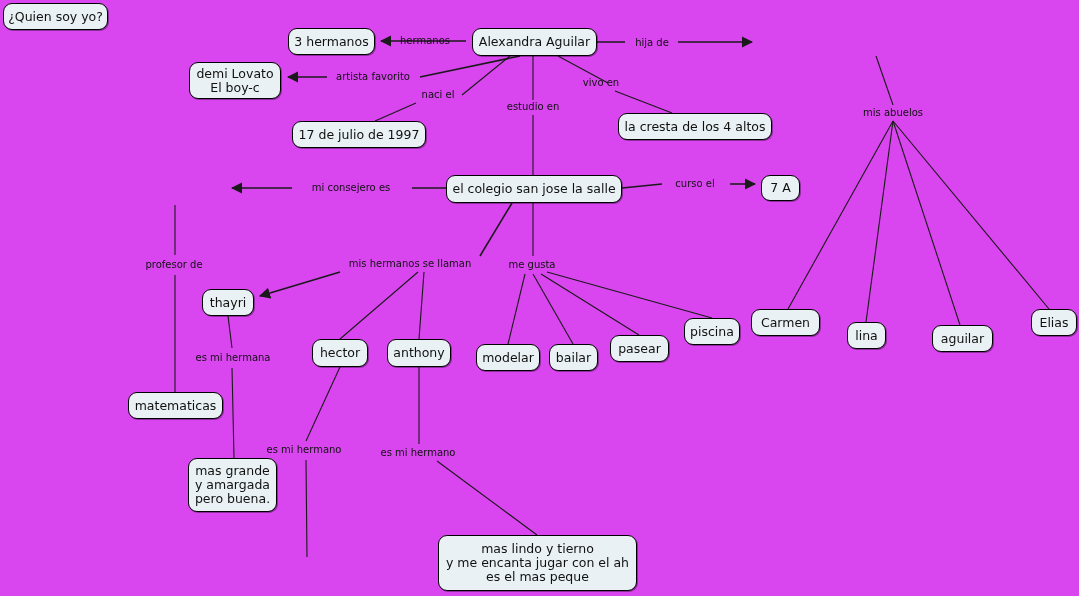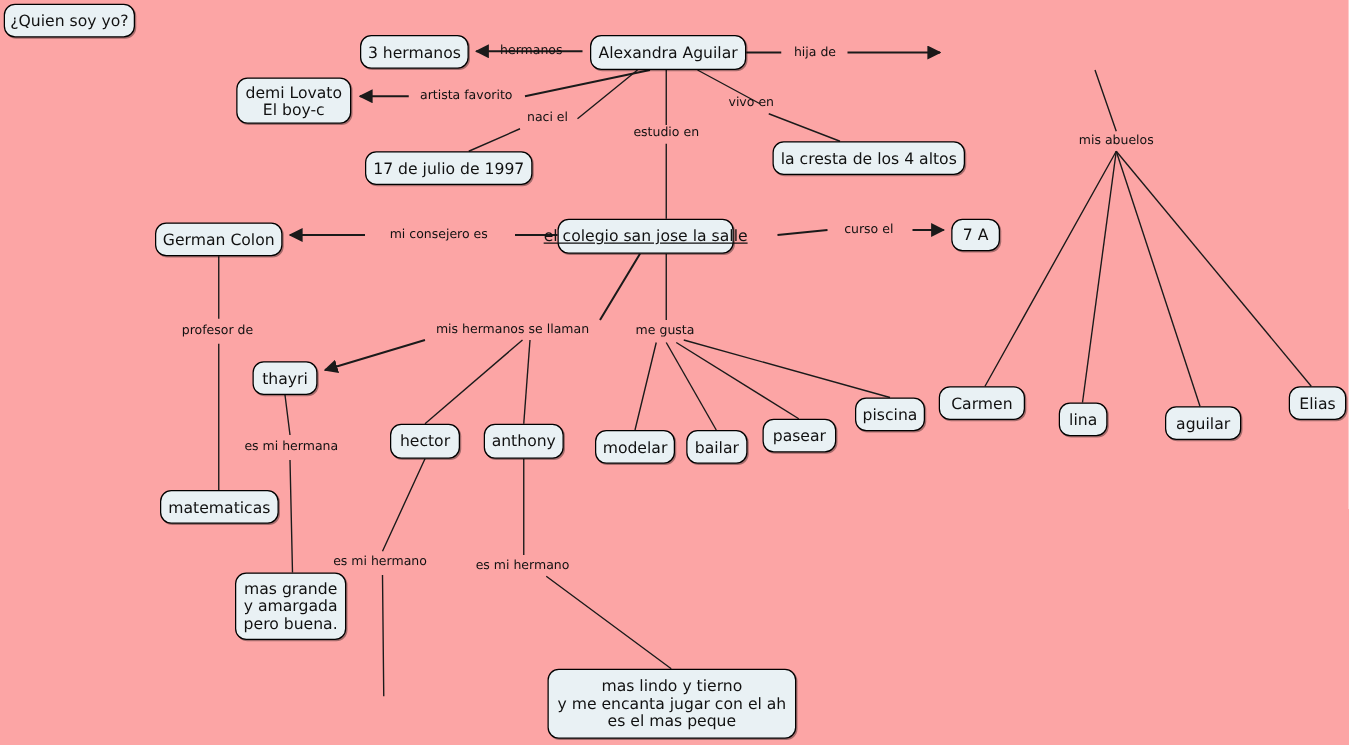--- a/index.html
+++ b/index.html
@@ -4,21 +4,21 @@
 <style>
   html, body {
     margin: 0;
     padding: 0;
     background: #ffffff;
   }
   #canvas {
     position: relative;
     width: 1079px;
     height: 596px;
-    background: #fca5a5;
+    background: #d946ef;
     font-family: "DejaVu Sans", sans-serif;
     overflow: hidden;
   }
   #edges {
     position: absolute;
     left: 0;
     top: 0;
     width: 1079px;
     height: 596px;
     pointer-events: none;
@@ -85,22 +85,21 @@
       <path d="M 340 367 L 306 441 M 306 460 L 307 557" fill="none" stroke="#1a1a1a" stroke-width="1.1"></path>
       <path d="M 419 367 L 419 444 M 437 461 L 537 535" fill="none" stroke="#1a1a1a" stroke-width="1.1"></path>
     </svg>
 <div class="node" style="left: 3px; top: 3px; width: 105px; height: 27px;">¿Quien soy yo?</div>
     <div class="node" style="left: 288px; top: 28px; width: 87px; height: 27px;">3 hermanos</div>
     <div class="node" style="left: 472px; top: 28px; width: 125px; height: 28px;">Alexandra Aguilar</div>
     <div class="node" style="left: 189px; top: 62px; width: 92px; height: 37px; text-align: center;">demi Lovato
 El boy-c</div>
     <div class="node" style="left: 292px; top: 121px; width: 134px; height: 27px;">17 de julio de 1997</div>
     <div class="node" style="left: 618px; top: 113px; width: 154px; height: 27px;">la cresta de los 4 altos</div>
-    <div class="node" style="left: 124px; top: 178px; width: 102px; height: 27px;">German Colon</div>
-    <div class="node" style="left: 446px; top: 175px; width: 141px; height: 28px; text-decoration: underline;">el colegio san jose la salle</div>
+    <div class="node" style="left: 446px; top: 175px; width: 176px; height: 28px;">el colegio san jose la salle</div>
     <div class="node" style="left: 761px; top: 175px; width: 39px; height: 26px;">7 A</div>
     <div class="node" style="left: 202px; top: 289px; width: 52px; height: 27px;">thayri</div>
     <div class="node" style="left: 312px; top: 339px; width: 56px; height: 28px;">hector</div>
     <div class="node" style="left: 387px; top: 339px; width: 64px; height: 28px;">anthony</div>
     <div class="node" style="left: 476px; top: 344px; width: 64px; height: 27px;">modelar</div>
     <div class="node" style="left: 549px; top: 344px; width: 49px; height: 27px;">bailar</div>
     <div class="node" style="left: 610px; top: 335px; width: 59px; height: 27px;">pasear</div>
     <div class="node" style="left: 684px; top: 318px; width: 56px; height: 27px;">piscina</div>
     <div class="node" style="left: 751px; top: 309px; width: 69px; height: 27px;">Carmen</div>
     <div class="node" style="left: 847px; top: 322px; width: 39px; height: 27px;">lina</div>

